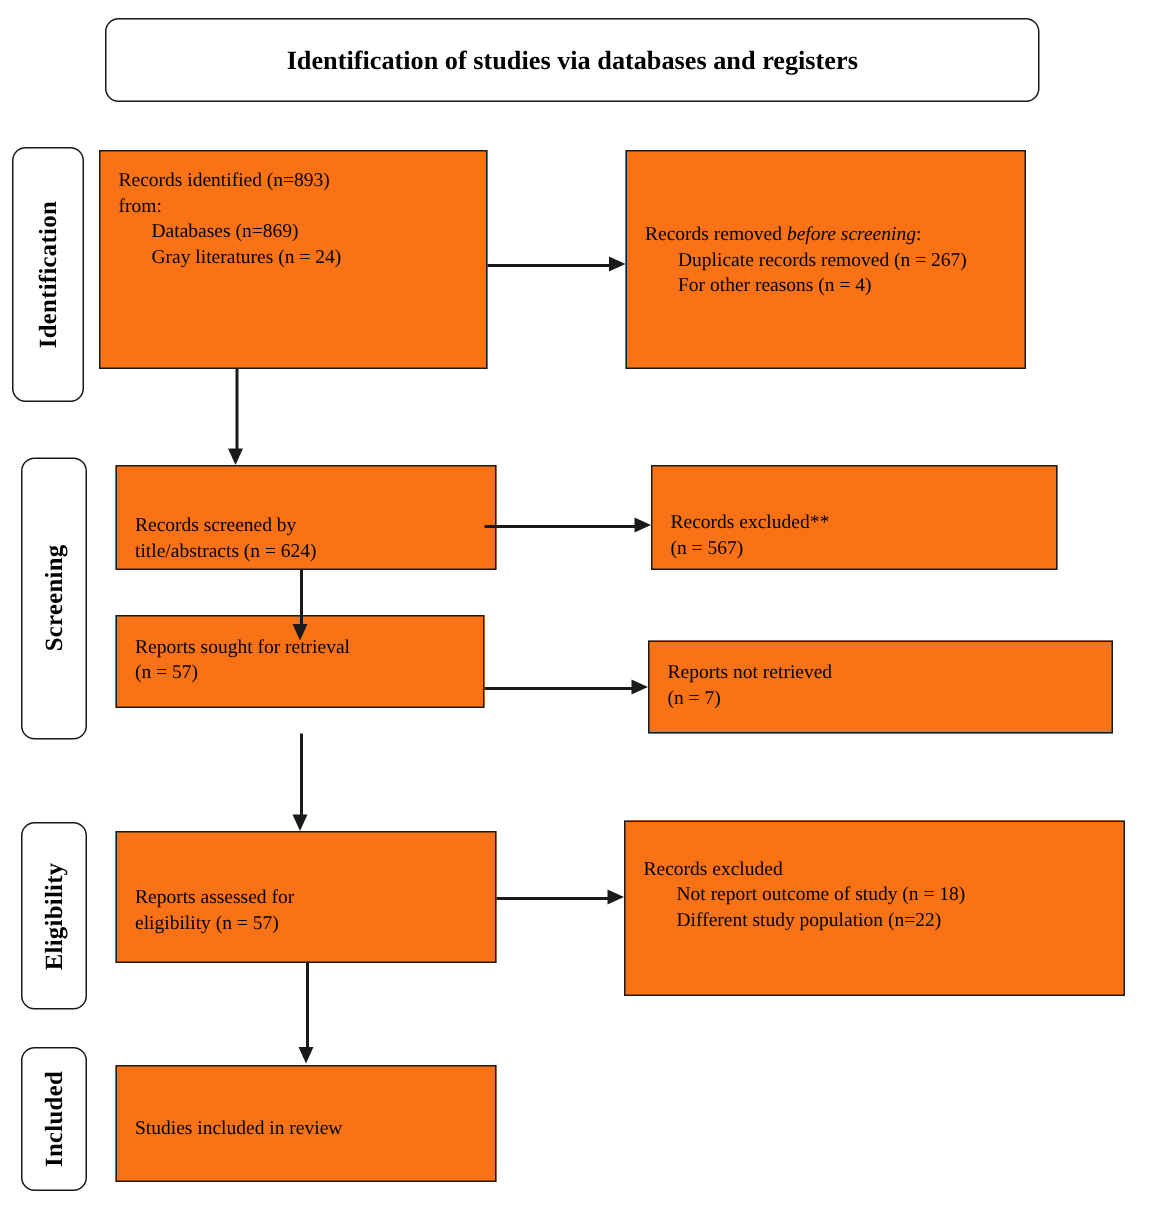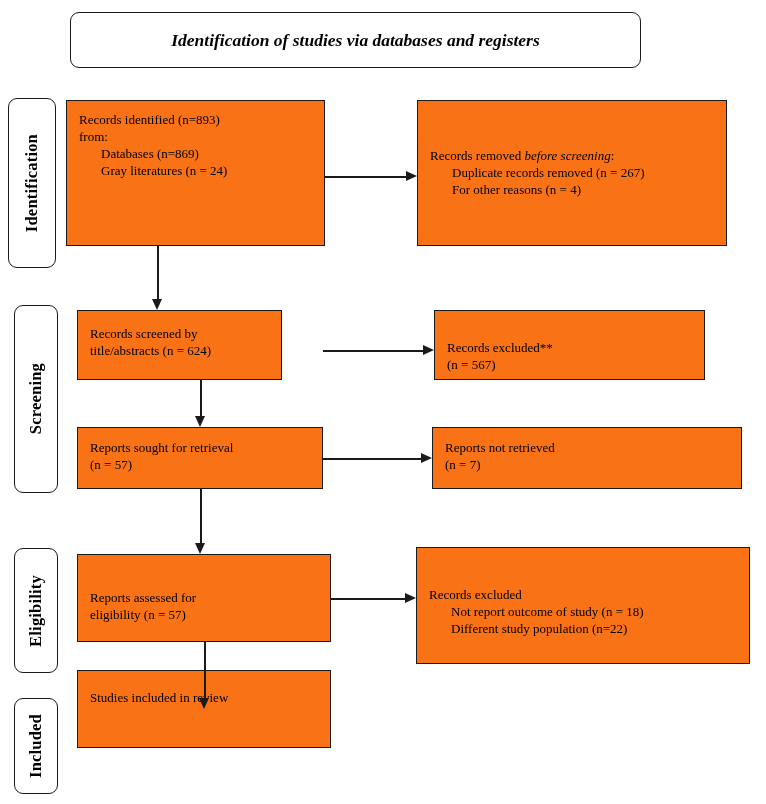--- a/index.html
+++ b/index.html
@@ -90,21 +90,21 @@
 
   .ln { display: block; white-space: pre; }
   .indent { padding-left: 22px; }
   .ital { font-style: italic; }
 </style>
 </head>
 <body>
 
 <div id="canvas">
 
-  <div class="title-box" style="left:70px; top:12px; width:571px; height:56px;font-style:italic;">
+  <div class="title-box" style="left:70px; top:12px; width:623px; height:56px;">
     <span>Identification of studies via databases and registers</span>
   </div>
 
   <div class="stage" style="left:8px; top:98px; width:48px; height:170px;">
     <span>Identification</span>
   </div>
 
   <div class="stage" style="left:14px; top:305px; width:44px; height:188px;">
     <span>Screening</span>
   </div>
@@ -117,58 +117,58 @@
     <span>Included</span>
   </div>
 
   <div class="box" style="left:66px; top:100px; width:259px; height:146px;">
     <span class="ln">Records identified (n=893)</span>
     <span class="ln">from:</span>
     <span class="ln indent">Databases (n=869)</span>
     <span class="ln indent">Gray literatures (n = 24)</span>
   </div>
 
-  <div class="box" style="left:417px; top:100px; width:310px; height:146px; padding-top:46px;">
+  <div class="box" style="left:417px; top:100px; width:267px; height:146px; padding-top:46px;">
     <span class="ln"><span>Records removed </span><span class="ital">before screening</span><span>:</span></span>
     <span class="ln indent">Duplicate records removed (n = 267)</span>
     <span class="ln indent">For other reasons (n = 4)</span>
   </div>
 
-  <div class="box" style="left:77px; top:310px; width:205px; height:70px; padding-top:14px;">
+  <div class="box" style="left:77px; top:310px; width:254px; height:70px; padding-top:30px;">
     <span class="ln">Records screened by</span>
     <span class="ln">title/abstracts (n = 624)</span>
   </div>
 
   <div class="box" style="left:434px; top:310px; width:271px; height:70px; padding-top:28px;">
     <span class="ln">Records excluded**</span>
     <span class="ln">(n = 567)</span>
   </div>
 
-  <div class="box" style="left:77px; top:427px; width:246px; height:62px; padding-top:11px;">
+  <div class="box" style="left:77px; top:410px; width:246px; height:62px; padding-top:11px;">
     <span class="ln">Reports sought for retrieval</span>
     <span class="ln">(n = 57)</span>
   </div>
 
   <div class="box" style="left:432px; top:427px; width:310px; height:62px; padding-top:11px;">
     <span class="ln">Reports not retrieved</span>
     <span class="ln">(n = 7)</span>
   </div>
 
   <div class="box" style="left:77px; top:554px; width:254px; height:88px; padding-top:34px;">
     <span class="ln">Reports assessed for</span>
     <span class="ln">eligibility (n = 57)</span>
   </div>
 
-  <div class="box" style="left:416px; top:547px; width:334px; height:117px; padding-top:38px;">
+  <div class="box" style="left:416px; top:547px; width:334px; height:117px; padding-top:22px;">
     <span class="ln">Records excluded</span>
     <span class="ln indent">Not report outcome of study (n = 18)</span>
     <span class="ln indent">Different study population (n=22)</span>
   </div>
 
-  <div class="box" style="left:77px; top:670px; width:254px; height:78px; padding-top:18px;">
+  <div class="box" style="left:77px; top:710px; width:254px; height:78px; padding-top:32px;">
     <span class="ln">Studies included in review</span>
   </div>
 
   <div class="line h" style="left:325px; top:176px; width:82px;"></div>
   <div class="arrowhead right" style="left:406px; top:171px;"></div>
 
   <div class="line v" style="left:157px; top:246px; height:54px;"></div>
   <div class="arrowhead down" style="left:152px; top:299px;"></div>
 
   <div class="line h" style="left:323px; top:350px; width:101px;"></div>

